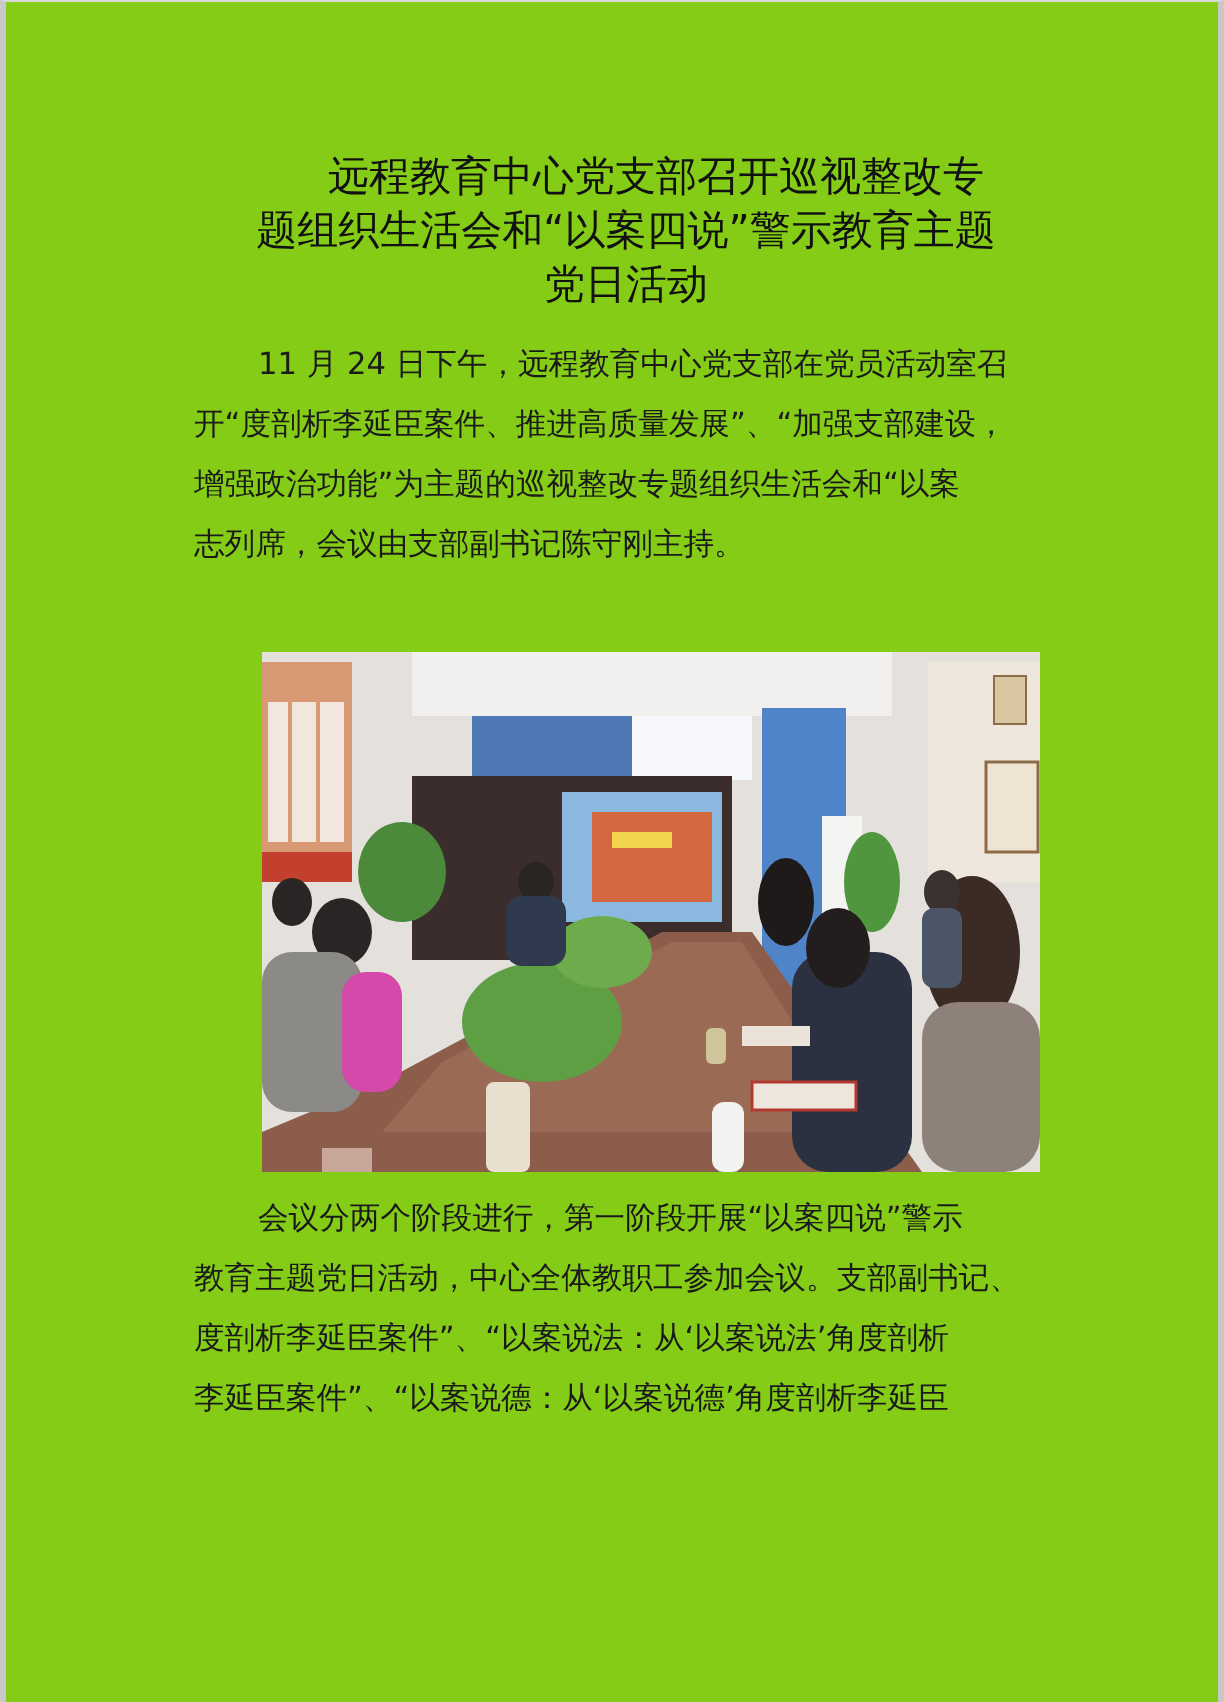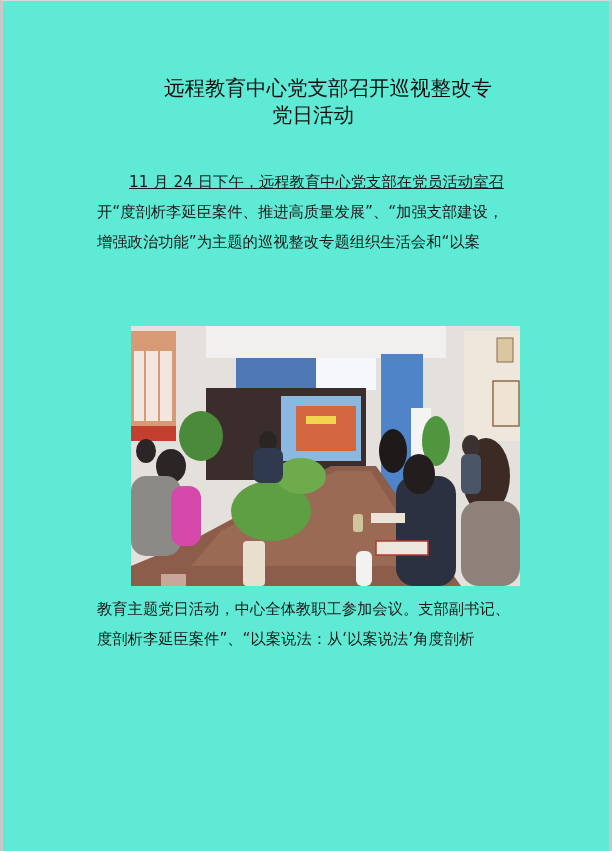--- a/index.html
+++ b/index.html
@@ -9,59 +9,61 @@
     font-family: "DejaVu Sans", "Liberation Sans", sans-serif;
     color: #1a1a1a;
     position: relative;
   }
   .page {
     position: absolute; left: 0; top: 0; width: 612px; height: 851px;
     box-sizing: border-box;
     border-left: 3px solid #c8c8c8;
     border-right: 3px solid #c8c8c8;
     border-top: 1px solid #d8d8d8;
-    background: #5eead4;
+    background: #84cc16;
   }
   .title {
     position: absolute; left: 95px; width: 430px; top: 74px;
     font-size: 20.5px; line-height: 27px; text-align: center;
     color: #111;
   }
   .title .l1 { display:block; text-indent: 30px; white-space: nowrap; }
   .title .l2 { display:block; white-space: nowrap; }
   .title .l3 { display:block; }
   .para {
     position: absolute; left: 94px; width: 430px;
     font-size: 15.3px; line-height: 30px;
     text-align: justify; text-justify: inter-character;
     color: #1a1a1a;
   }
   .para .ln { display:block; white-space: nowrap; }
-  .para .ind { padding-left: 32px; text-decoration: underline; }
+  .para .ind { padding-left: 32px; }
   .p1 { top: 166px; }
   .p2 { top: 593px; }
   .photo {
     position: absolute; left: 128px; top: 325px; width: 389px; height: 260px;
     overflow: hidden; background: #d9d4cc;
   }
 </style>
 </head>
 <body>
 
 <div class="page">
 
   <div class="title">
     <span class="l1">远程教育中心党支部召开巡视整改专</span>
+    <span class="l2">题组织生活会和“以案四说”警示教育主题</span>
     <span class="l3">党日活动</span>
   </div>
 
   <div class="para p1">
     <span class="ln ind">11 月 24 日下午，远程教育中心党支部在党员活动室召</span>
     <span class="ln">开“度剖析李延臣案件、推进高质量发展”、“加强支部建设，</span>
     <span class="ln">增强政治功能”为主题的巡视整改专题组织生活会和“以案</span>
+    <span class="ln">志列席，会议由支部副书记陈守刚主持。</span>
   </div>
 
   <div class="photo" title="会议现场照片：会议室内长桌两侧坐满参会人员，前方显示屏播放“以案四说”警示教育课件">
     <svg width="389" height="260" viewBox="0 0 389 260">
 
       <rect x="0" y="0" width="389" height="260" fill="#e4e1dc"></rect>
       <rect x="75" y="0" width="240" height="32" fill="#f1f0ee"></rect>
 
       <rect x="105" y="32" width="140" height="32" fill="#f5f7fa"></rect>
       <rect x="105" y="32" width="80" height="30" fill="#4f79b6"></rect>
@@ -112,17 +114,19 @@
       <rect x="245" y="215" width="52" height="14" fill="#ece6dc" stroke="#b3392f" stroke-width="1.5"></rect>
       <rect x="240" y="187" width="34" height="10" fill="#ebe3d8"></rect>
       <rect x="30" y="248" width="25" height="12" fill="#c9a69a"></rect>
       <rect x="112" y="215" width="22" height="45" rx="4" fill="#e9dfcf"></rect>
       <rect x="225" y="225" width="16" height="35" rx="6" fill="#f2f2f0"></rect>
       <rect x="222" y="188" width="10" height="18" rx="3" fill="#cfc49a"></rect>
     </svg>
   </div>
 
   <div class="para p2">
+    <span class="ln ind">会议分两个阶段进行，第一阶段开展“以案四说”警示</span>
     <span class="ln">教育主题党日活动，中心全体教职工参加会议。支部副书记、</span>
     <span class="ln">度剖析李延臣案件”、“以案说法：从‘以案说法’角度剖析</span>
+    <span class="ln">李延臣案件”、“以案说德：从‘以案说德’角度剖析李延臣</span>
   </div>
 
 </div>
 
 </body></html>

